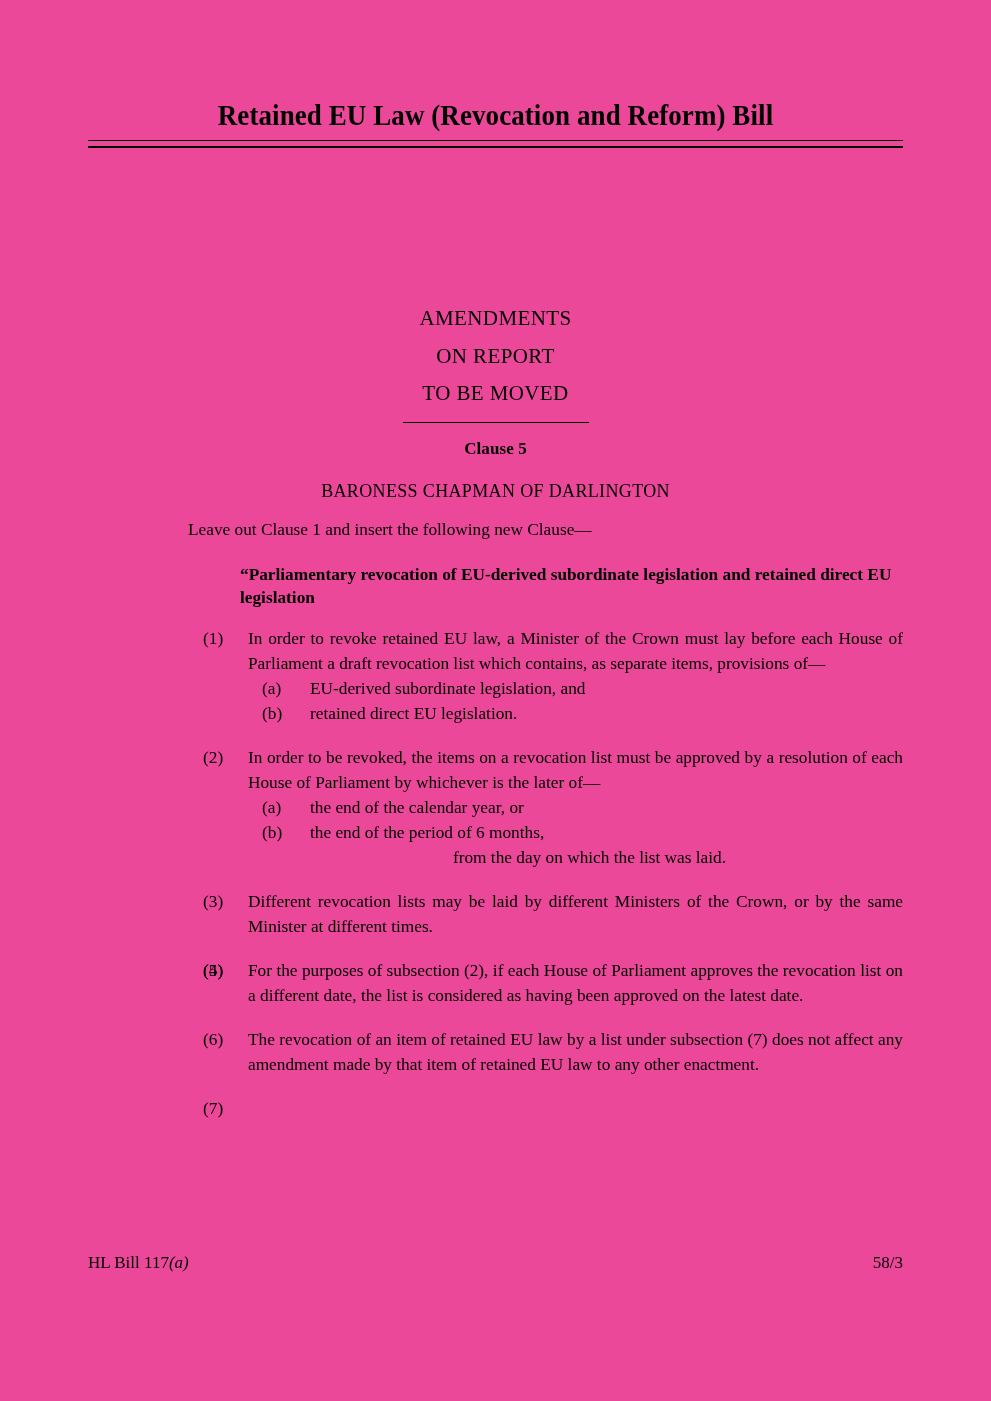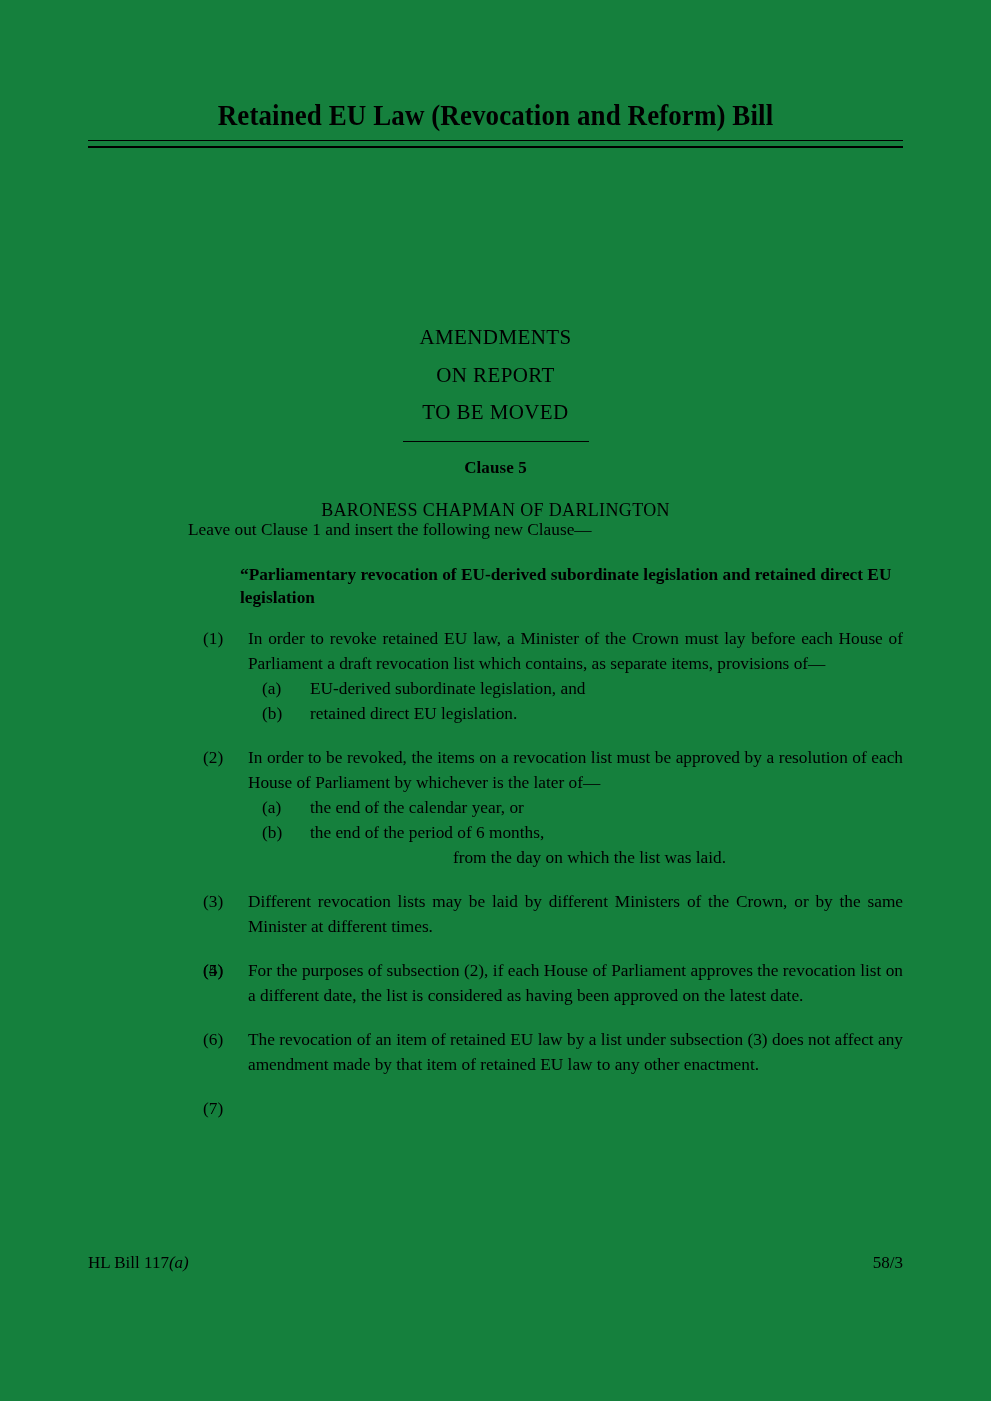--- a/index.html
+++ b/index.html
@@ -11,21 +11,21 @@
     font-family: "Liberation Serif", "DejaVu Serif", serif;
     color: #000000;
     -webkit-font-smoothing: antialiased;
   }
 
   .page {
     position: relative;
     width: 991px;
     height: 1401px;
     margin: 0 auto;
-    background: #15803d;
+    background: #ec4899;
     overflow: hidden;
     box-sizing: border-box;
   }
 
   
   .title-block {
     position: absolute;
     left: 88px;
     top: 98px;
     width: 815px;
@@ -50,21 +50,20 @@
     border-bottom: 2.6px solid #000;
   }
 
   
   .heading-group {
     position: absolute;
     left: 88px;
     top: 300px;
     width: 815px;
     text-align: center;
-    margin-top: 19px;
   }
   .head-line {
     font-size: 21px;
     line-height: 37.5px;
     letter-spacing: 0.4px;
     white-space: nowrap;
   }
   .rule-short {
     width: 186px;
     margin: 9px auto 0 auto;
@@ -240,21 +239,21 @@
         <span class="num">(4)</span>
       </div>
 
       <div class="subsection">
         <span class="num">(5)</span>
         <span class="subsection-body">For the purposes of subsection (2), if each House of Parliament approves the revocation list on a different date, the list is considered as having been approved on the latest date.</span>
       </div>
 
       <div class="subsection">
         <span class="num">(6)</span>
-        <span class="subsection-body">The revocation of an item of retained EU law by a list under subsection (3) does not affect any amendment made by that item of retained EU law to any other enactment.</span>
+        <span class="subsection-body">The revocation of an item of retained EU law by a list under subsection (7) does not affect any amendment made by that item of retained EU law to any other enactment.</span>
       </div>
 
       <div class="subsection">
         <span class="num">(7)</span>
       </div>
 
     </div>
   </div>
 
   <div class="footer">

